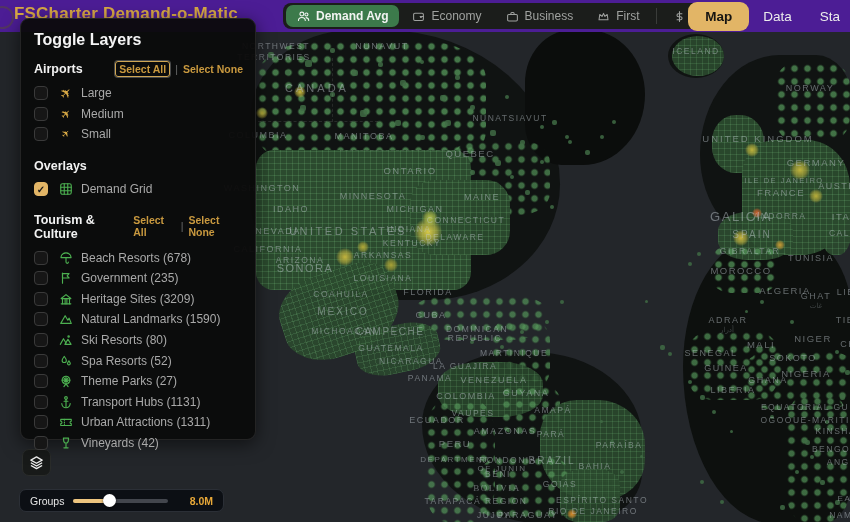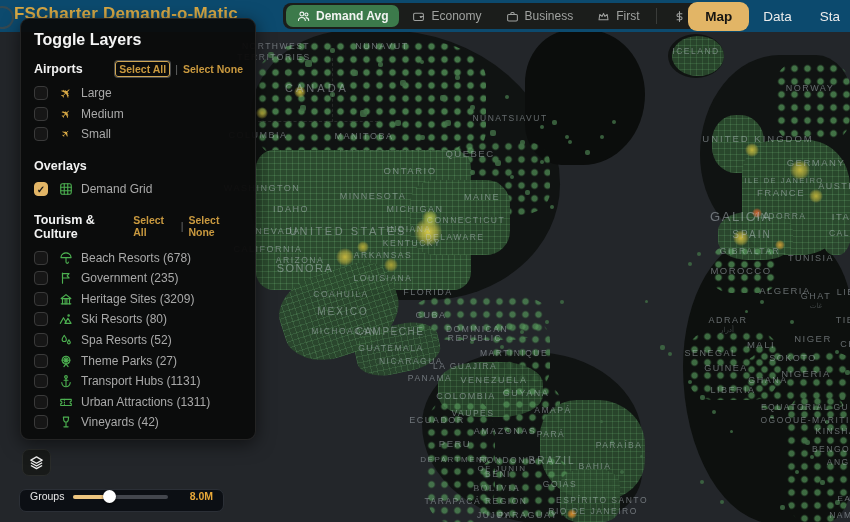--- a/index.html
+++ b/index.html
@@ -15,21 +15,21 @@
   .patch-sparse{position:absolute;pointer-events:none;
     background-image:radial-gradient(rgba(85,150,90,.85) 26%, rgba(60,110,65,.30) 40%, transparent 48%);
     background-size:13px 13px;border-radius:30%;}
   .dot{position:absolute;background:#3f6b44;border-radius:2px;pointer-events:none;opacity:.85;}
   .hot{position:absolute;pointer-events:none;border-radius:50%;}
   .mlabel{position:absolute;transform:translate(-50%,-50%);color:rgba(192,200,207,.48);
     white-space:nowrap;pointer-events:none;font-weight:400;}
   .mlabel.dim{color:rgba(192,200,207,.28);}
   .borderline{position:absolute;pointer-events:none;opacity:.8;}
   
-  #topbar{position:absolute;left:0;top:0;width:850px;height:32px;background:#0c4a6e;z-index:40;}
+  #topbar{position:absolute;left:0;top:0;width:850px;height:32px;background:#4c1d95;z-index:40;}
   #brand-circle{position:absolute;left:-9px;top:6px;width:19px;height:19px;border:2px solid #57493a;
     border-radius:50%;opacity:.55;}
   #app-title{position:absolute;left:14px;top:4px;font-size:17px;font-weight:bold;
     color:var(--gold,#d8a945);letter-spacing:.2px;}
   #class-pill{position:absolute;left:283px;top:3px;height:26px;background:#1b1d1b;border-radius:8px;
     display:flex;align-items:center;padding:0 2px;}
   .class-btn{display:flex;align-items:center;gap:6px;height:22px;margin:2px 1px;padding:0 11px;
     border:none;background:transparent;color:#9fa19f;font-family:inherit;font-size:12px;
     border-radius:7px;cursor:pointer;white-space:nowrap;}
   .class-btn.active{background:var(--green,#3c7a4b);color:#f2f4f2;font-weight:bold;}
@@ -59,21 +59,21 @@
     color:var(--icongreen,#4caf50);flex:0 0 auto;}
   .row-icon.gold{color:var(--gold,#d8a945);}
   .row-label{font-size:12px;color:#a9a9a9;}
   .sect-gap{height:14px;}
   .plane-glyph{display:inline-block;transform:rotate(-45deg);line-height:1;}
   
   #layers-btn{position:absolute;left:22px;top:449px;width:27px;height:25px;background:#181a19;
     border:1px solid #2a2c2a;border-radius:7px;z-index:45;display:flex;align-items:center;
     justify-content:center;color:#f0f0f0;cursor:pointer;}
   #groups-bar{position:absolute;left:19px;top:489px;width:205px;height:23px;background:#0c0f14;
-    border:1px solid #2b2f36;border-radius:7px;z-index:45;display:flex;
+    border:1px solid #2b2f36;border-radius:7px;z-index:45;display:flex;align-items:center;
     padding:0 10px;box-sizing:border-box;}
   #groups-label{font-size:10.5px;color:#e6e6e6;}
   #slider{position:relative;width:95px;height:14px;margin-left:9px;cursor:pointer;}
   #slider-track{position:absolute;left:0;right:0;top:5px;height:4px;border-radius:2px;background:#43464d;}
   #slider-fill{position:absolute;left:0;top:5px;height:4px;border-radius:2px;background:var(--fill,#eec57f);}
   #slider-thumb{position:absolute;top:0px;width:13px;height:13px;border-radius:50%;background:#fff;
     box-shadow:0 1px 3px rgba(0,0,0,.6);}
   #groups-value{margin-left:auto;font-size:10.5px;font-weight:bold;color:var(--val,#e8a838);}
 </style>
 </head>
@@ -446,20 +446,29 @@
               <path d="M4 13.5V8M7 13.5V8M9 13.5V8M12 13.5V8"></path>
               <path d="M2.5 7.5L8 3l5.5 4.5z"></path>
             </svg>
           </span>
           <span class="row-label">Heritage Sites (3209)</span>
         </div>
         <div class="row">
           <span class="cb"></span>
           <span class="row-icon">
             <svg width="14" height="14" viewBox="0 0 16 16" fill="none" stroke="currentColor" stroke-width="1.3" stroke-linecap="round" stroke-linejoin="round">
+              <path d="M2 13L7 4.2l3.1 5.2L11.6 7 14 13z"></path>
+            </svg>
+          </span>
+          <span class="row-label">Natural Landmarks (1590)</span>
+        </div>
+        <div class="row">
+          <span class="cb"></span>
+          <span class="row-icon">
+            <svg width="14" height="14" viewBox="0 0 16 16" fill="none" stroke="currentColor" stroke-width="1.3" stroke-linecap="round" stroke-linejoin="round">
               <path d="M1.5 13l3.6-6.5L8 11.5"></path>
               <path d="M6.8 13l3.4-5.8 3.6 5.8z"></path>
               <circle cx="11" cy="4" r="0.8"></circle>
             </svg>
           </span>
           <span class="row-label">Ski Resorts (80)</span>
         </div>
         <div class="row">
           <span class="cb"></span>
           <span class="row-icon">

